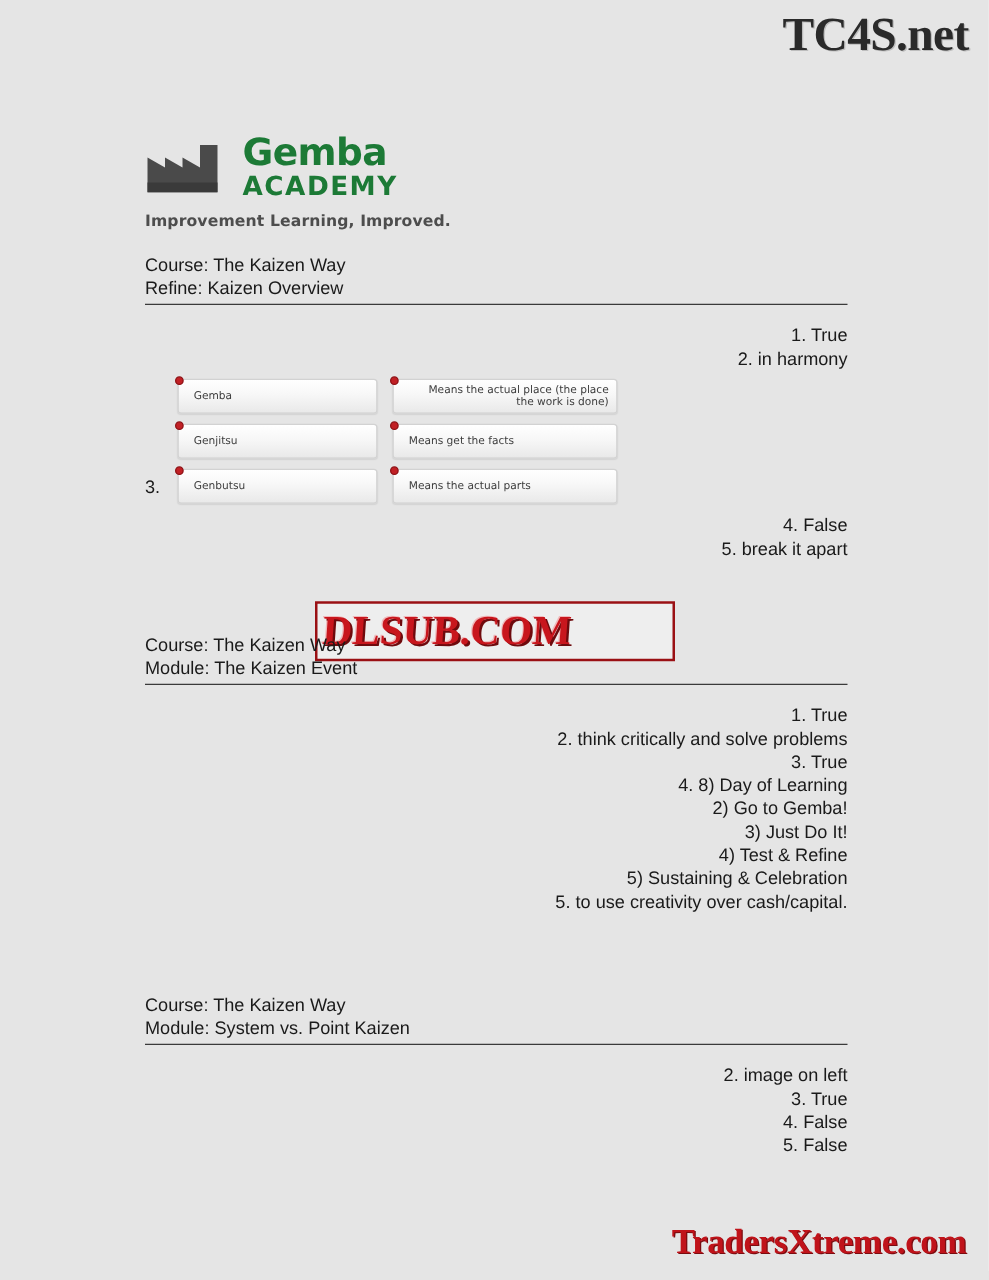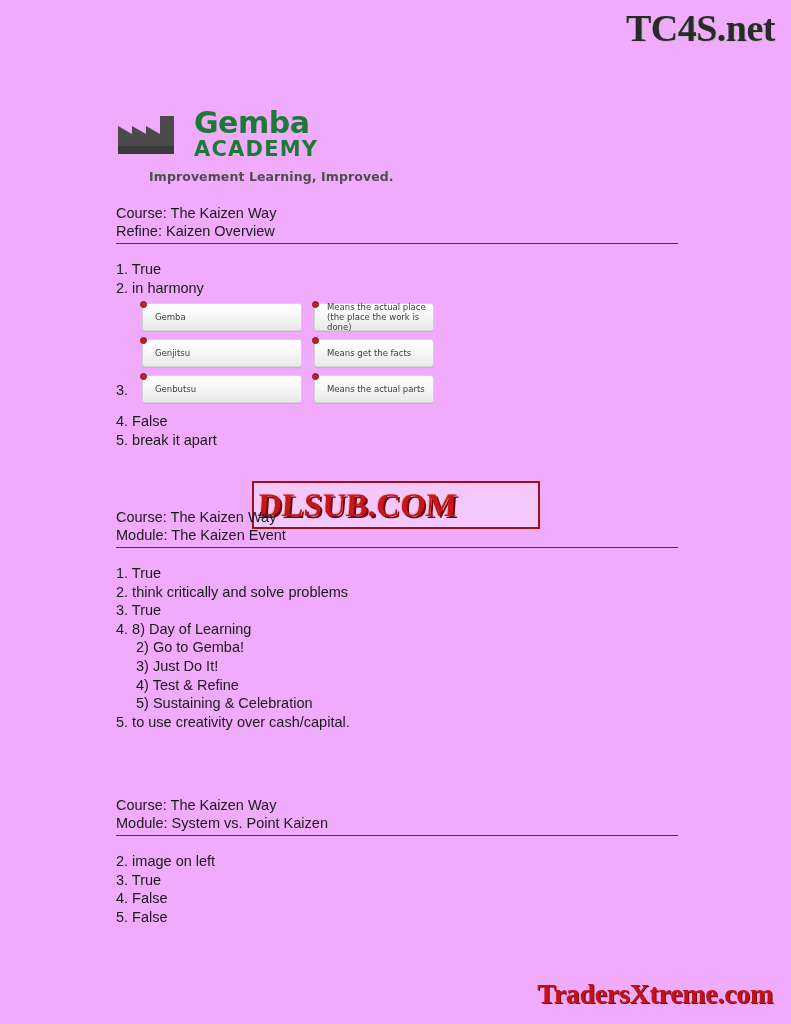--- a/index.html
+++ b/index.html
@@ -10,21 +10,21 @@
     width: 791px;
     height: 1024px;
     background: #ffffff;
     font-family: "Liberation Sans", sans-serif;
     position: relative;
     overflow: hidden;
   }
   .page {
     position: absolute;
     inset: 0;
-    background: #f0abfc;
+    background: #e5e5e5;
   }
   
   .tc4s {
     position: absolute;
     top: 6px;
     right: 16px;
     font-family: "Liberation Serif", serif;
     font-weight: bold;
     font-size: 38px;
     color: #2a2a2a;
@@ -81,21 +81,20 @@
     letter-spacing: 1.2px;
     margin-top: 1px;
   }
   .logo-tag {
     font-family: "DejaVu Sans", sans-serif;
     font-size: 12.5px;
     font-weight: bold;
     color: #4d4d4d;
     margin-top: 9px;
     letter-spacing: 0.1px;
-    margin-left: 33px;
   }
   
   .section {
     position: absolute;
     left: 116px;
     width: 562px;
   }
   .course-line, .module-line {
     font-size: 14.5px;
     color: #1a1a1a;
@@ -104,20 +103,21 @@
   .rule {
     border-bottom: 1.6px solid #3a3a3a;
     margin-top: 3px;
     width: 562px;
   }
   .answers {
     margin-top: 16px;
     font-size: 14.5px;
     color: #1a1a1a;
     line-height: 18.6px;
+    text-align: right;
   }
   .answers .ans { white-space: pre; }
   .indent {
     padding-left: 20px;
   }
   
   .match {
     position: relative;
     margin: 6px 0 4px 0;
     height: 105px;
@@ -145,21 +145,21 @@
     background: linear-gradient(to bottom, #ffffff 0%, #f7f7f7 45%, #e9e9e9 100%);
     border: 1px solid #d2d2d2;
     border-radius: 3px;
     height: 28px;
     box-sizing: border-box;
     display: flex;
     align-items: center;
     box-shadow: 0 1px 1px rgba(0,0,0,0.08);
   }
   .pill-left { width: 160px; }
-  .pill-right { width: 120px; }
+  .pill-right { width: 180px; }
   .pill .txt {
     font-family: "DejaVu Sans", sans-serif;
     font-size: 8.5px;
     color: #3d3d3d;
     padding-left: 12px;
     padding-right: 6px;
     line-height: 10px;
   }
   .dot {
     position: absolute;

